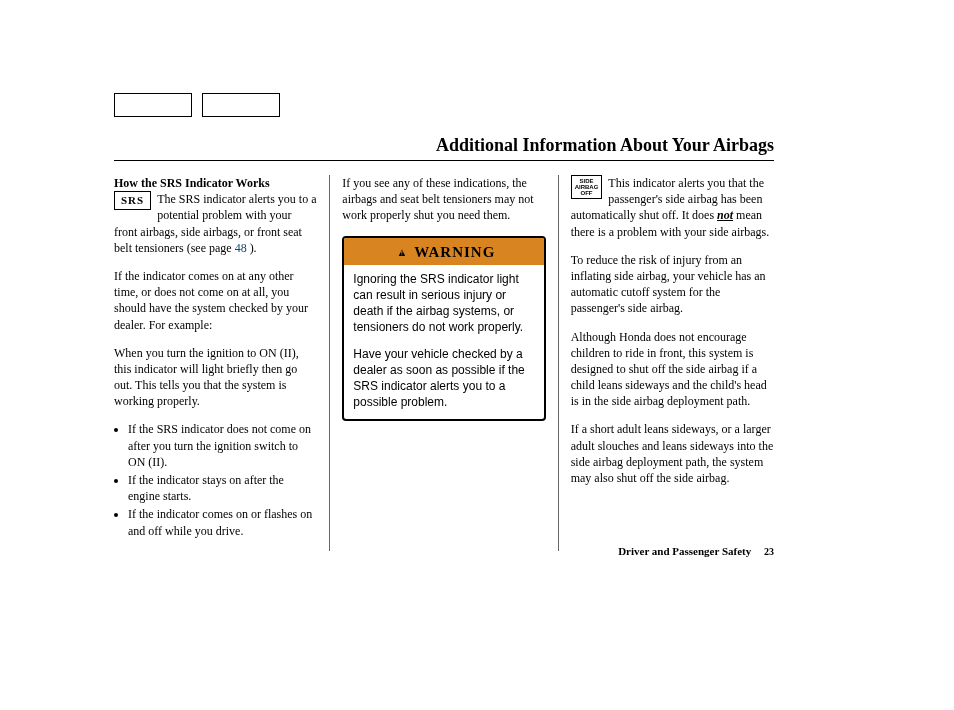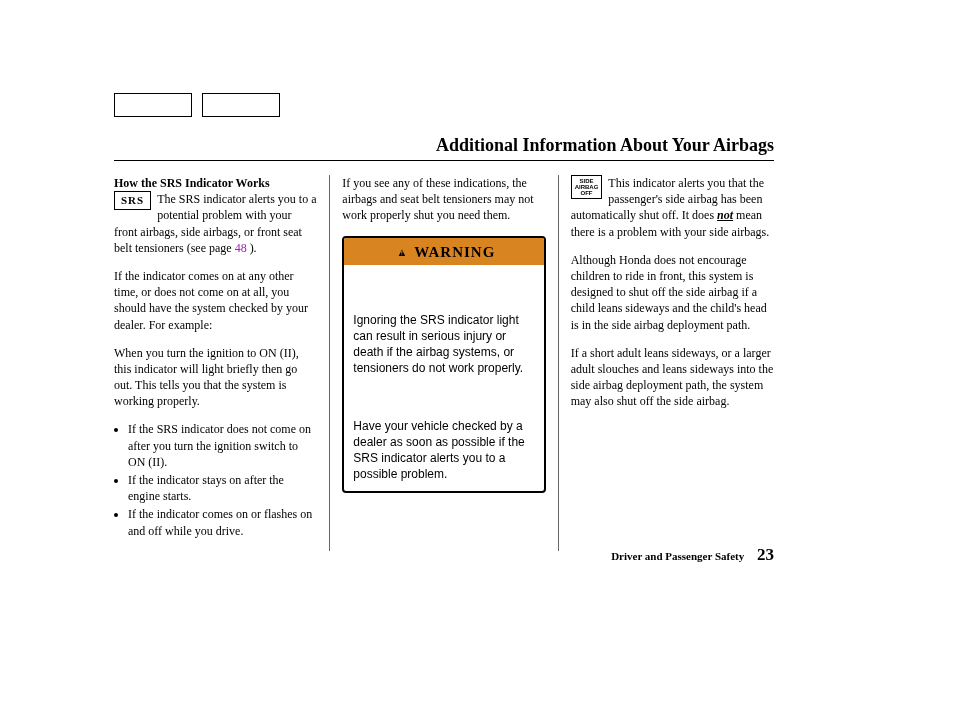--- a/index.html
+++ b/index.html
@@ -77,21 +77,21 @@
     line-height: 6px;
     padding: 2px 3px;
     float: left;
     margin-right: 6px;
     text-align: center;
   }
   p { margin: 0 0 12px 0; }
   ul { margin: 0 0 12px 0; padding-left: 14px; }
   li { margin-bottom: 2px; list-style: disc; }
   .page-link {
-    color: #a21caf;
+    color: #0c4a6e;
     text-decoration: none;
   }
   .warning-box {
     border: 2px solid #000;
     border-radius: 4px;
     overflow: hidden;
     margin-top: 10px;
     font-family: Arial, Helvetica, sans-serif;
     font-size: 12px;
     line-height: 1.35;
@@ -109,35 +109,35 @@
   }
   .warning-triangle {
     display: inline-block;
     font-size: 11px;
     vertical-align: 1px;
     margin-right: 2px;
   }
   .warning-body {
     padding: 6px 9px 9px 9px;
   }
-  .warning-body p { margin-bottom: 10px; margin-top: 41px; }
+  .warning-body p { margin-bottom: 10px; }
   .warning-body p:last-child { margin-bottom: 0; }
   .not-italic { font-style: italic; font-weight: bold; text-decoration: underline; }
   .footer {
     position: absolute;
     top: 545px;
     left: 114px;
     width: 660px;
     text-align: right;
     font-size: 11px;
     font-weight: bold;
     font-family: "Times New Roman", serif;
   }
   .page-num {
-    font-size: 17px;
+    font-size: 10px;
     margin-left: 10px;
   }
   .clearfix::after { content: ""; display: table; clear: both; }
 </style>
 </head>
 <body>
 
 <div class="page">
 
   <div class="top-boxes">
@@ -180,20 +180,21 @@
 
     <div class="col">
       <p class="clearfix">
         <span class="side-chip">
           <span>SIDE</span><br>
           <span>AIRBAG</span><br>
           <span>OFF</span>
         </span>
         <span>This indicator alerts you that the passenger's side airbag has been automatically shut off. It does </span><span class="not-italic">not</span><span> mean there is a problem with your side airbags.</span>
       </p>
+      <p>To reduce the risk of injury from an inflating side airbag, your vehicle has an automatic cutoff system for the passenger's side airbag.</p>
       <p>Although Honda does not encourage children to ride in front, this system is designed to shut off the side airbag if a child leans sideways and the child's head is in the side airbag deployment path.</p>
       <p>If a short adult leans sideways, or a larger adult slouches and leans sideways into the side airbag deployment path, the system may also shut off the side airbag.</p>
     </div>
 
   </div>
 </div>
 
 <div class="footer">
   <span>Driver and Passenger Safety</span>
   <span class="page-num">23</span>

